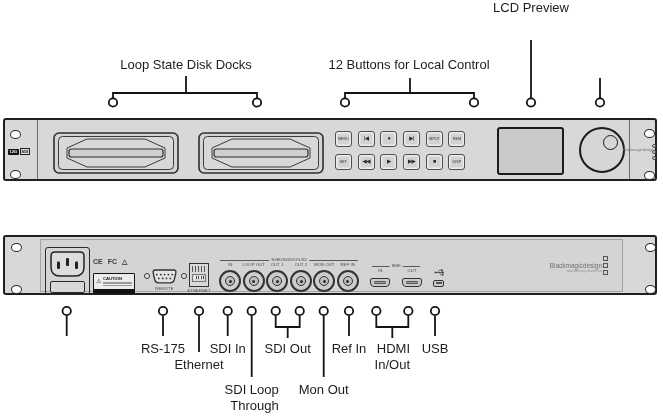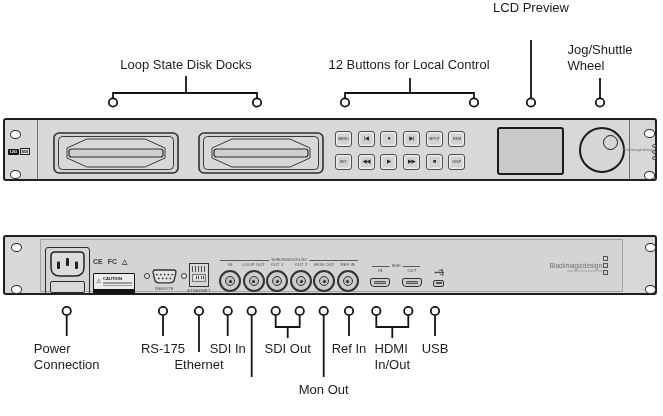--- a/index.html
+++ b/index.html
@@ -4,21 +4,21 @@
 <style>
   * { margin:0; padding:0; box-sizing:border-box; }
   html,body { background:#fff; }
   #stage {
     position:relative; width:663px; height:416px; background:#fff;
     font-family:"Liberation Sans", sans-serif; overflow:hidden;
   }
   .abs { position:absolute; }
   
   .lab {
-    position:absolute; transform:translateX(-50%); text-align:left;
+    position:absolute; transform:translateX(-50%); text-align:right;
     font:13px/16px "Liberation Sans",sans-serif; color:#1d1d1d; white-space:nowrap;
   }
   
   .panel {
     position:absolute; left:3px; width:654px; background:#d8d8d8;
     border:2px solid #1f1f1f; border-radius:3px;
   }
   .ear-sep { position:absolute; top:0; bottom:0; width:1px; background:#6f6f6f; }
   .screw {
     position:absolute; width:11px; height:9px; background:#fff;
@@ -136,24 +136,20 @@
       <circle cx="408.3" cy="311" r="4.2"></circle>
         <circle cx="435" cy="311" r="4.2"></circle>
     </g>
   </svg>
 
   <div class="lab" style="left:186px;top:57px">Loop State Disk Docks</div>
   <div class="lab" style="left:409px;top:57px">12 Buttons for Local Control</div>
   <div class="lab" style="left:531px;top:0px">
     <div>LCD Preview</div>
   </div>
-  <div class="lab" style="left:600px;top:42px">
-    <div>Jog/Shuttle</div>
-    <div>Wheel</div>
-  </div>
 
   <div class="panel" style="top:118px;height:63px">
     <div class="ear-sep" style="left:32px"></div>
     <div class="ear-sep" style="left:624px"></div>
     <div class="screw" style="left:4.5px;top:9.5px"></div>
     <div class="screw" style="left:4.5px;top:49.5px"></div>
     <div class="screw" style="left:638.5px;top:8.5px"></div>
     <div class="screw" style="left:638.5px;top:50.5px"></div>
 
     <div class="badge" style="left:3px;top:28px">
@@ -357,27 +353,27 @@
       <div>Blackmagicdesign</div>
       <div style="font-size:2.8px;color:#949494;line-height:4px">www.blackmagicdesign.com</div>
     </div>
     <div class="vents square" style="left:598px;top:19px">
         <i></i>
         <i></i>
         <i></i>
       </div>
   </div>
 
-  <div class="lab" style="left:66.7px;top:341px">
-    <div>Power</div>
-    <div>Connection</div>
-  </div>
   <div class="lab" style="left:163px;top:341px">RS-175</div>
   <div class="lab" style="left:199px;top:357px">Ethernet</div>
   <div class="lab" style="left:227.7px;top:341px">SDI In</div>
+  <div class="lab" style="left:251.7px;top:382px">
+    <div>SDI Loop</div>
+    <div>Through</div>
+  </div>
   <div class="lab" style="left:287.7px;top:341px">SDI Out</div>
   <div class="lab" style="left:323.7px;top:382px">Mon Out</div>
   <div class="lab" style="left:349px;top:341px">Ref In</div>
   <div class="lab" style="left:392.3px;top:341px">
     <div>HDMI</div>
     <div>In/Out</div>
   </div>
   <div class="lab" style="left:435px;top:341px">USB</div>
 
 </div>

